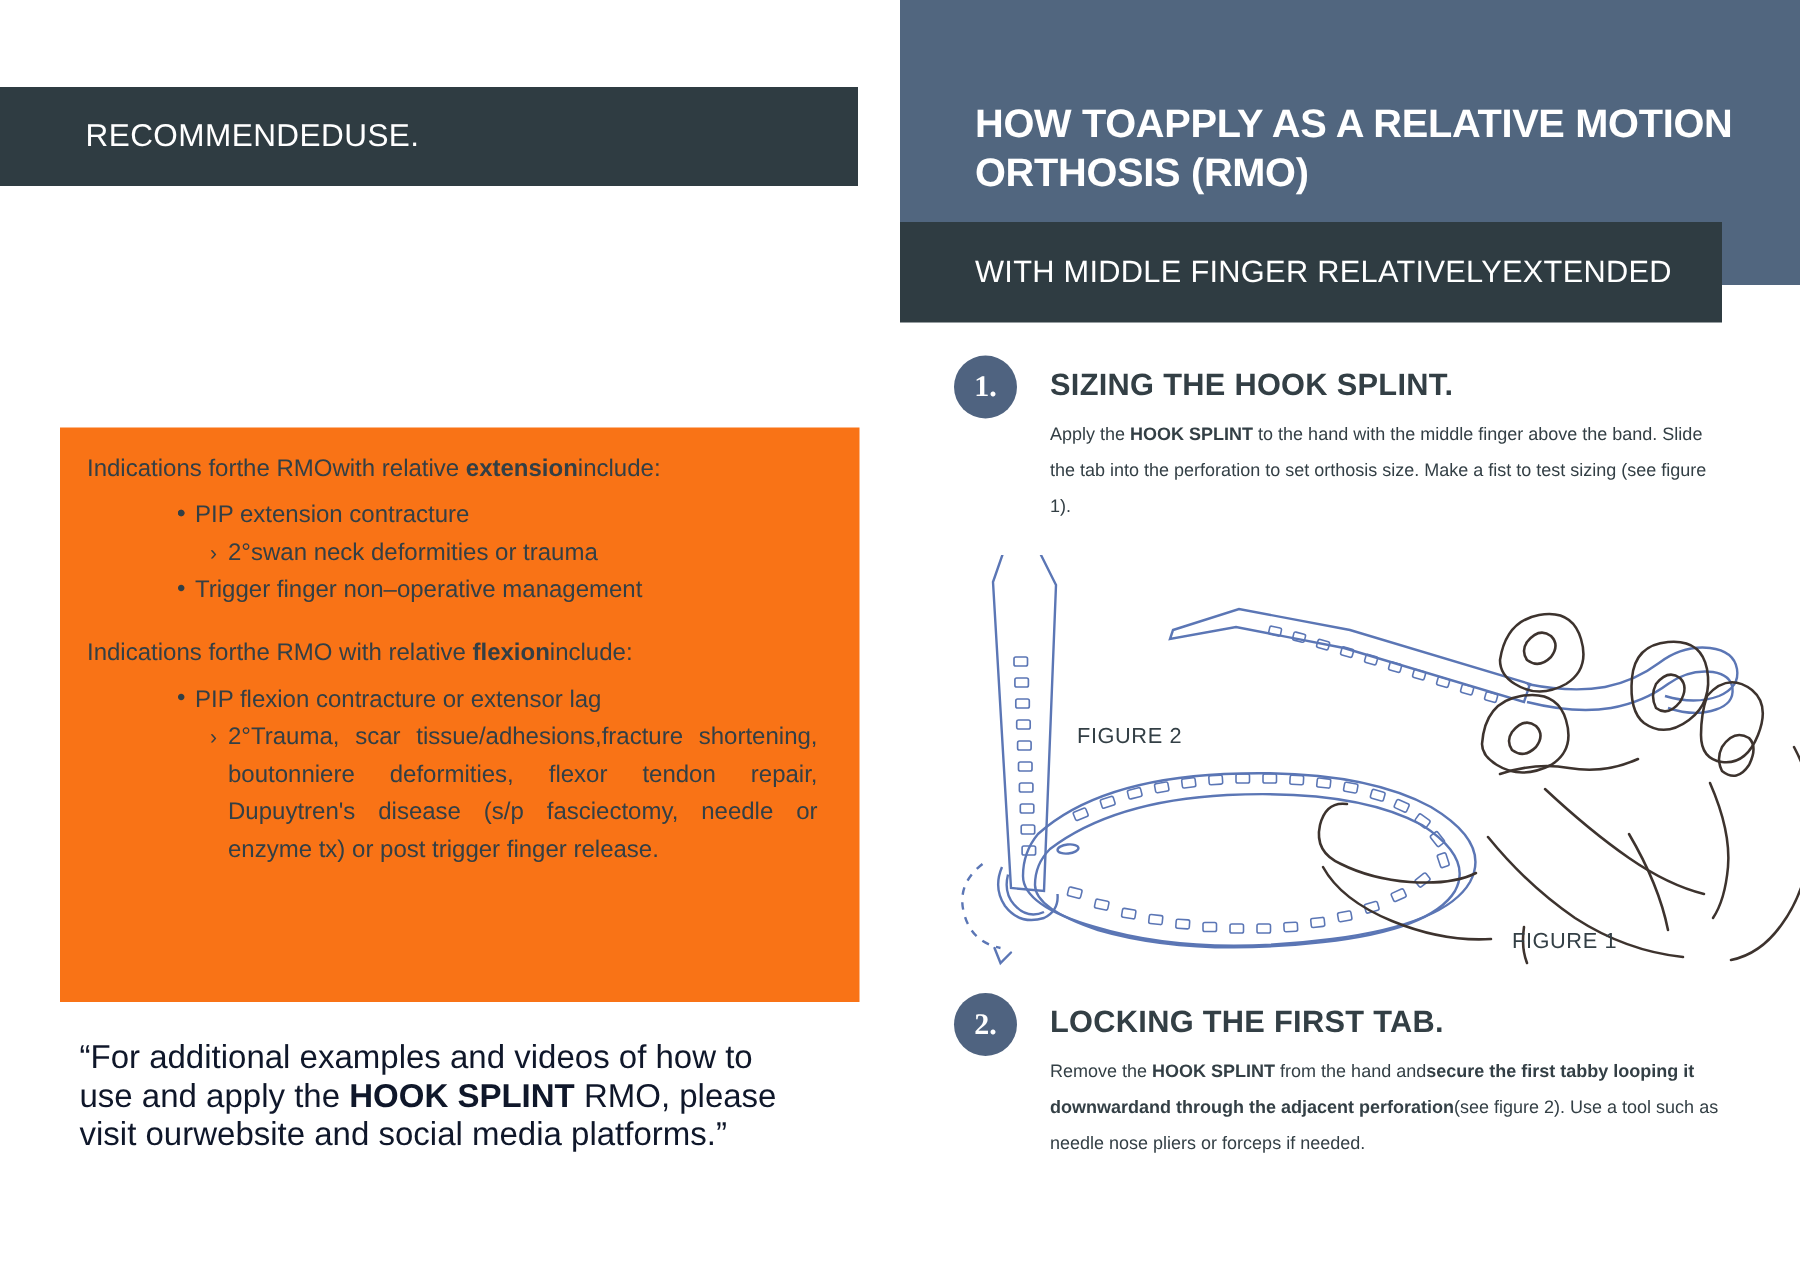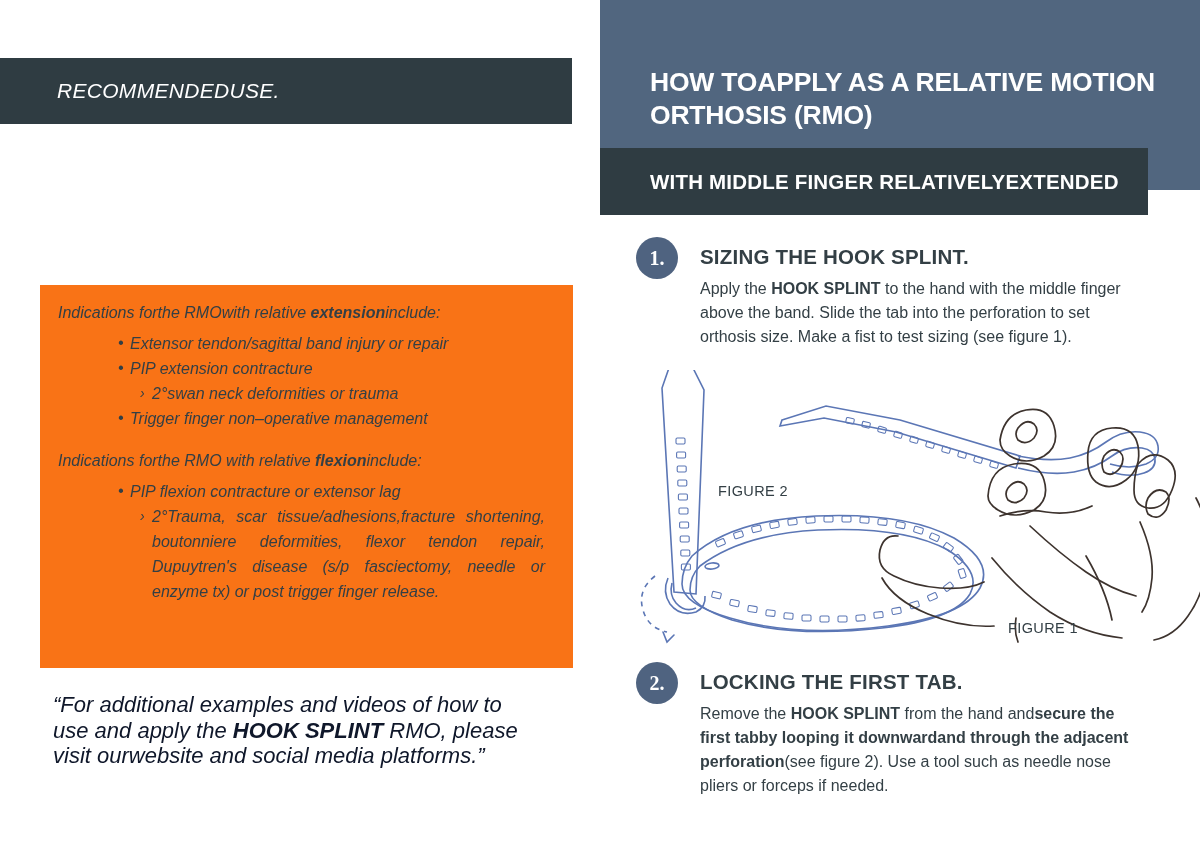--- a/index.html
+++ b/index.html
@@ -4,21 +4,21 @@
 <style>
   html,body{margin:0;padding:0;}
   body{
     width:1200px;height:851px;background:#ffffff;
     font-family:"Liberation Sans", sans-serif;
     color:#333f45;overflow:hidden;position:relative;
   }
   .page{position:relative;width:1200px;height:851px;}
 
   
-  .left-col{position:absolute;left:0;top:0;width:600px;height:851px;font-style:italic;}
+  .left-col{position:absolute;left:0;top:0;width:600px;height:851px;}
   .left-header-bar{
     position:absolute;left:0;top:58px;width:572px;height:66px;
     background:#2f3c42;display:flex;align-items:center;
   }
   .left-header-title{
     color:#ffffff;font-size:21px;letter-spacing:.3px;
     padding-left:57px;font-weight:400;
   }
   .intro-para{
     position:absolute;left:57px;top:152px;width:482px;
@@ -64,39 +64,39 @@
     position:absolute;left:50px;top:66px;width:512px;
     color:#ffffff;font-size:26.5px;line-height:33px;font-weight:700;
     letter-spacing:-.2px;
   }
   .rc-subbar{
     position:absolute;left:0;top:148px;width:548px;height:67px;
     background:#2f3c42;display:flex;align-items:center;
   }
   .rc-subtitle{
     color:#ffffff;font-size:20.5px;letter-spacing:.2px;padding-left:50px;
-    font-weight:700;
+    font-weight:400;
   }
 
   .step{position:absolute;left:36px;width:528px;}
   .step1{top:237px;}
   .step2{top:662px;}
   .badge{
     position:absolute;left:0;top:0;width:42px;height:42px;border-radius:50%;
     background:#4f6380;color:#ffffff;font-size:20px;font-weight:700;
     display:flex;align-items:center;justify-content:center;
     font-family:"Liberation Serif", serif;
   }
   .step-heading{
     margin-left:64px;font-size:20.5px;color:#333f45;letter-spacing:.2px;
     line-height:30px;padding-top:5px;font-weight:700;
   }
   .step-body{
     margin-left:64px;margin-top:5px;width:448px;
-    font-size:16px;line-height:24px;color:#333f45;
+    font-size:12px;line-height:24px;color:#333f45;
   }
 
   
   .illus{position:absolute;left:0;top:370px;width:600px;height:290px;}
   .fig-label{
     position:absolute;font-size:14.5px;font-weight:400;color:#333f45;
     letter-spacing:.4px;
   }
   .fig2-label{left:118px;top:113px;}
   .fig1-label{left:408px;top:250px;}
@@ -118,21 +118,20 @@
     <div class="gray-box">
       <div class="gb-inner">
 
         <div class="gb-lead">
           <span>Indications forthe RMOwith relative </span><b>extension</b><span>include:</span>
         </div>
 
         <ul class="bullets">
           <li>
             <span class="dot">•</span>
-            <span>Extensor tendon/sagittal band injury or repair</span>
           </li>
           <li>
             <span class="dot">•</span>
             <span>PIP extension contracture</span>
           </li>
           <li class="sub-item" style="padding-left:94px;">
             <span class="chev">›</span>
             <span>2°swan neck deformities or trauma</span>
           </li>
           <li>

